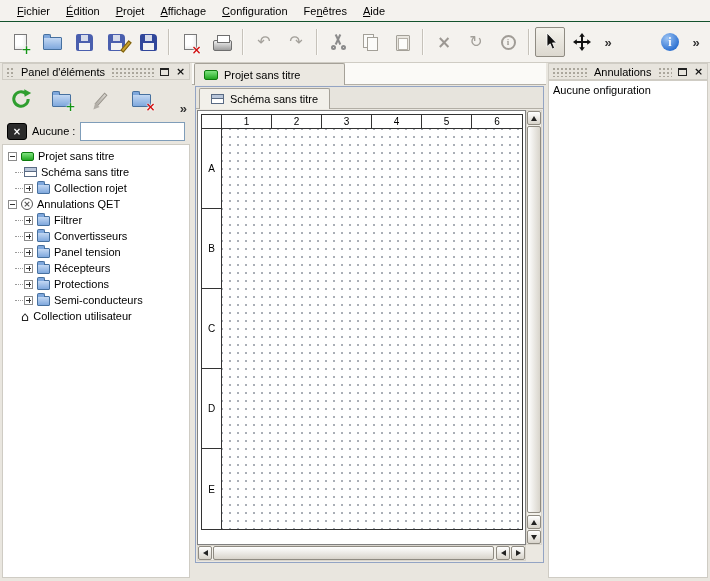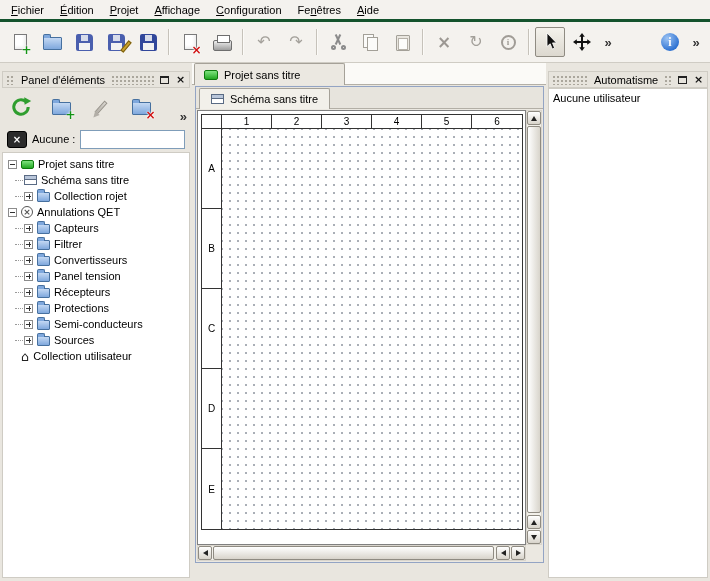--- a/index.html
+++ b/index.html
@@ -1,20 +1,20 @@
 <!DOCTYPE html>
 <html><head>
 <meta charset="utf-8">
 <style>
   *{margin:0;padding:0;box-sizing:border-box}
   html,body{background:#e9e6df}
   .window{position:relative;width:710px;height:581px;background:#e9e6df;font:11px "Liberation Sans",sans-serif;color:#000;overflow:hidden}
 
   
-  .menubar{position:absolute;left:0;top:0;width:710px;height:22px;background:#f4f2ee;border-bottom:3px solid #14532d;display:flex;align-items:center;padding-left:3px}
+  .menubar{position:absolute;left:0;top:0;width:710px;height:22px;background:#f4f2ee;border-bottom:1px solid #14532d;display:flex;align-items:center;padding-left:9px}
   .menu-item{padding:3px 8px;cursor:default;white-space:nowrap}
 
   
   .toolbar{position:absolute;left:0;top:22px;width:710px;height:41px;background:#f4f2ee;border-bottom:1px solid #cfccc4;display:flex;align-items:center;padding:0 5px;gap:2px}
   .tb{width:30px;height:30px;border:1px solid transparent;background:transparent;display:flex;align-items:center;justify-content:center;flex:none;padding:0}
   .tb.pressed{border:1px solid #8f8b82;background:linear-gradient(180deg,#f4f2ec,#dcd8cf);border-radius:2px}
   .sep{width:2px;height:26px;border-left:1px solid #c6c2ba;border-right:1px solid #fbfaf7;margin:0 3px;flex:none}
   .tspacer{flex:1}
   .relwrap{position:relative;display:flex;align-items:center;justify-content:center}
   .g{font-size:16px;line-height:1;font-family:"DejaVu Sans",sans-serif}
@@ -51,21 +51,21 @@
   .i-paste::after{content:"";position:absolute;left:3px;top:4px;width:8px;height:10px;background:#fcfcfa;border:1px solid #b5b1a8}
   .g-x{font:bold 17px "DejaVu Sans",sans-serif;color:#9c9893;line-height:1}
   .i-info{width:15px;height:15px;border-radius:50%;border:2px solid #a09c96;display:flex;align-items:center;justify-content:center}
   .i-info::before{content:"i";font:bold 9px "Liberation Serif",serif;color:#a09c96}
   .i-about{width:18px;height:18px;border-radius:50%;background:radial-gradient(circle at 35% 30%,#9cc4f4,#2a6fd0 75%);display:flex;align-items:center;justify-content:center}
   .i-about::before{content:"i";font:bold 12px "Liberation Serif",serif;color:#fff}
   .i-pencil{width:4px;height:15px;background:linear-gradient(#d8d5cf,#b2aea7);border:1px solid #98948c;transform:rotate(42deg);position:relative}
   .i-pencil::after{content:"";position:absolute;bottom:-6px;left:-1.5px;border-left:3px solid transparent;border-right:3px solid transparent;border-top:6px solid #b2aea7}
 
   
-  .dock{position:absolute;top:71px;bottom:3px;display:flex;flex-direction:column}
+  .dock{position:absolute;top:63px;bottom:3px;display:flex;flex-direction:column}
   .dock.left{left:2px;width:188px}
   .dock.right{left:548px;width:160px}
   .dock-title{height:17px;flex:none;display:flex;align-items:center;background:#e7e4dd;border:1px solid #cfccc4}
   .grip{flex:1;height:10px;margin:0 3px;background-image:radial-gradient(#aaa69c 1px,transparent 1.4px);background-size:4px 4px}
   .grip.pre{flex:0 0 9px}
   .dock.right .grip.pre{flex:0 0 36px}
   .dock-title .dlabel{padding:0 3px;flex:none}
   .dock-btn{width:15px;height:13px;flex:none;display:flex;align-items:center;justify-content:center;background:transparent;border:0;margin-right:1px;padding:0}
   .float-glyph{width:9px;height:8px;border:1px solid #222;border-top-width:2px}
   .close-glyph{font:bold 11px "DejaVu Sans",sans-serif;line-height:1;color:#111}
@@ -309,25 +309,20 @@
           <span class="tlabel">Collection rojet</span>
         </div>
       <div class="trow d0">
           <span class="exp minus"></span>
           <span class="i-qet"></span>
           <span class="tlabel">Annulations QET</span>
         </div>
       <div class="trow d1">
           <span class="exp plus"></span>
           <span class="i-folder sm"></span>
-          <span class="tlabel">Capteurs</span>
-        </div>
-      <div class="trow d1">
-          <span class="exp plus"></span>
-          <span class="i-folder sm"></span>
           <span class="tlabel">Filtrer</span>
         </div>
       <div class="trow d1">
           <span class="exp plus"></span>
           <span class="i-folder sm"></span>
           <span class="tlabel">Convertisseurs</span>
         </div>
       <div class="trow d1">
           <span class="exp plus"></span>
           <span class="i-folder sm"></span>
@@ -340,25 +335,20 @@
         </div>
       <div class="trow d1">
           <span class="exp plus"></span>
           <span class="i-folder sm"></span>
           <span class="tlabel">Protections</span>
         </div>
       <div class="trow d1">
           <span class="exp plus"></span>
           <span class="i-folder sm"></span>
           <span class="tlabel">Semi-conducteurs</span>
-        </div>
-      <div class="trow d1">
-          <span class="exp plus"></span>
-          <span class="i-folder sm"></span>
-          <span class="tlabel">Sources</span>
         </div>
       <div class="trow d0">
           <span class="exp-space"></span>
           <span class="i-home"></span>
           <span class="tlabel">Collection utilisateur</span>
         </div>
     </div>
   </div>
 
   <div class="center">
@@ -418,27 +408,27 @@
             </button>
         </div>
         <div class="sb-corner"></div>
       </div>
     </div>
   </div>
 
   <div class="dock right">
     <div class="dock-title">
       <span class="grip pre"></span>
-      <span class="dlabel">Automatisme</span>
+      <span class="dlabel">Annulations</span>
       <span class="grip"></span>
       <button class="dock-btn">
           <span class="float-glyph"></span>
         </button>
       <button class="dock-btn">
           <span class="close-glyph">×</span>
         </button>
     </div>
     <div class="undo-panel">
-      <div>Aucune utilisateur</div>
+      <div>Aucune onfiguration</div>
     </div>
   </div>
 
 </div>
 
 </body></html>

